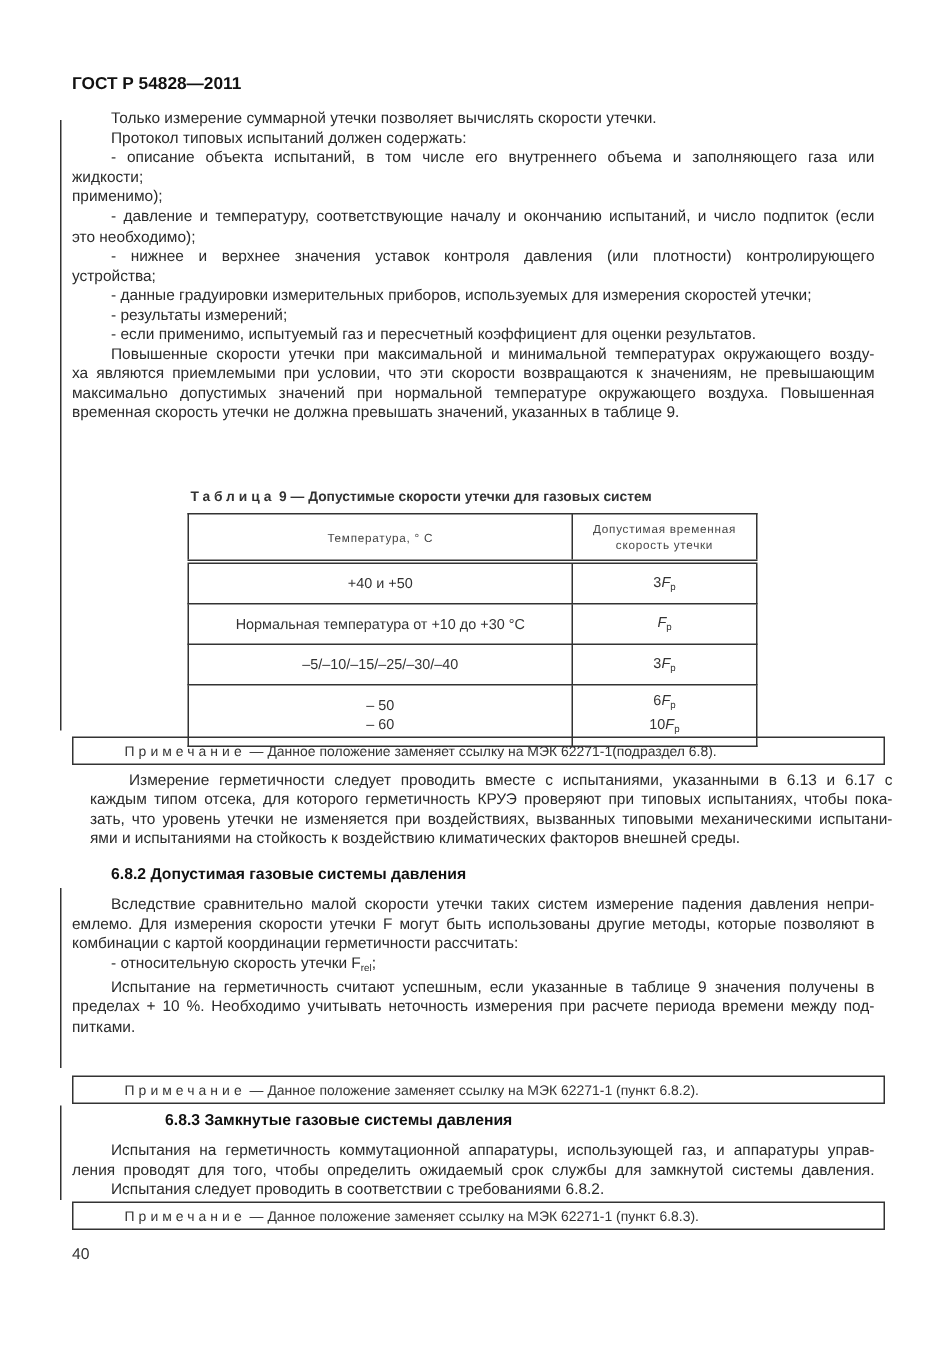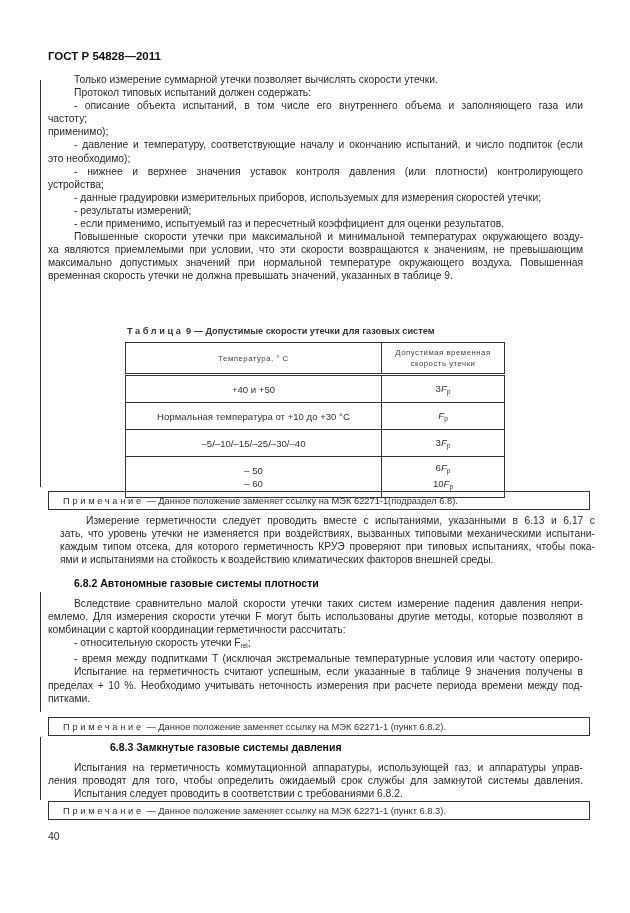--- a/index.html
+++ b/index.html
@@ -19,38 +19,38 @@
              font-size: 9.6px; color: #333; }
   table.t9 td { border: 1px solid #333; text-align: center; padding: 0; }
   table.t9 td.c1 { width: 255px; }
   table.t9 tr.head td { height: 30px; font-size: 7.8px; letter-spacing: 0.5px; line-height: 11px; color: #444; }
   table.t9 tr.head td { border-bottom: 3px double #333; }
   table.t9 tr.r td { height: 26px; }
   table.t9 tr.r2 td { height: 40px; line-height: 13px; }
   i.F { font-style: italic; }
   sub { font-size: 6.5px; vertical-align: -2px; }
   .note { position: absolute; left: 48px; width: 542px; height: 19px; border: 1px solid #333;
-          box-sizing: border-box; font-size: 9.3px; color: #333; padding-left: 14px; line-height: 18px; }
+          box-sizing: border-box; font-size: 9.3px; color: #333; padding-left: 34px; line-height: 18px; }
   .note .sp { letter-spacing: 2.7px; }
   .pg { position: absolute; left: 48px; top: 830px; font-size: 10.5px; color: #333; }
 </style>
 </head>
 <body>
 
 <div class="hdr">ГОСТ Р 54828—2011</div>
 
 <div class="bar" style="top:80px;height:407px;"></div>
 <div class="bar" style="top:592px;height:120px;"></div>
 <div class="bar" style="top:737px;height:63px;"></div>
 
 <div class="p" id="b1" style="top:73px;">
     <span class="ln last"><span class="ind"></span>Только измерение  суммарной утечки позволяет вычислять скорости утечки.</span>
     <span class="ln last"><span class="ind"></span>Протокол типовых испытаний должен содержать:</span>
     <span class="ln"><span class="ind"></span>- описание  объекта  испытаний, в том числе  его  внутреннего объема и заполняющего газа или</span>
-    <span class="ln last">частоту;</span>
+    <span class="ln last">жидкости;</span>
     <span class="ln last">применимо);</span>
     <span class="ln"><span class="ind"></span>- давление и температуру, соответствующие началу и окончанию испытаний, и число подпиток (если</span>
     <span class="ln last">это необходимо);</span>
     <span class="ln"><span class="ind"></span>- нижнее и верхнее  значения  уставок  контроля  давления  (или  плотности)  контролирующего</span>
     <span class="ln last">устройства;</span>
     <span class="ln last"><span class="ind"></span>- данные градуировки измерительных приборов, используемых для измерения скоростей утечки;</span>
     <span class="ln last"><span class="ind"></span>- результаты измерений;</span>
     <span class="ln last"><span class="ind"></span>- если применимо, испытуемый газ и пересчетный коэффициент для оценки результатов.</span>
     <span class="ln"><span class="ind"></span>Повышенные скорости утечки при максимальной и минимальной температурах окружающего возду-</span>
     <span class="ln">ха являются приемлемыми при условии, что эти скорости  возвращаются к значениям, не превышающим</span>
@@ -89,32 +89,31 @@
   </tr>
 </tbody>
   </table>
 
 <div class="note" style="top:491px;">
   <span class="sp">Примечание</span><span> — Данное положение заменяет ссылку на МЭК 62271-1(подраздел 6.8).</span>
 </div>
 
 <div class="p" id="b2" style="top:514px;margin-left:12px;">
     <span class="ln"><span class="ind"></span>Измерение герметичности следует проводить вместе с испытаниями, указанными в 6.13 и 6.17 с</span>
+    <span class="ln">каждым типом отсека, для которого герметичность КРУЭ проверяют при типовых испытаниях, чтобы пока-</span>
     <span class="ln">зать, что уровень утечки не изменяется при воздействиях, вызванных типовыми механическими испытани-</span>
-    <span class="ln">каждым типом отсека, для которого герметичность КРУЭ проверяют при типовых испытаниях, чтобы пока-</span>
     <span class="ln last">ями и испытаниями на стойкость к воздействию климатических факторов внешней среды.</span>
   </div>
 
-<div class="h3" style="top:577px;">6.8.2 Автономные газовые системы плотности</div>
+<div class="h3" style="top:577px;">6.8.2 Допустимая газовые системы давления</div>
 <div class="p" id="b3" style="top:597px;">
     <span class="ln"><span class="ind"></span>Вследствие сравнительно малой скорости утечки таких систем измерение падения давления непри-</span>
     <span class="ln">емлемо. Для измерения скорости утечки F могут быть использованы другие методы, которые позволяют в</span>
     <span class="ln last">комбинации с картой координации герметичности рассчитать:</span>
     <span class="ln last"><span class="ind"></span>- относительную скорость утечки F<sub>rel</sub>;</span>
-    <span class="ln"><span class="ind"></span>- время между подпитками T (исключая экстремальные температурные условия или частоту опериро-</span>
     <span class="ln"><span class="ind"></span>Испытание на герметичность считают успешным, если указанные в таблице 9 значения получены в</span>
     <span class="ln">пределах + 10 %. Необходимо учитывать неточность измерения при расчете периода времени между под-</span>
     <span class="ln last">питками.</span>
   </div>
 
 <div class="note" style="top:717px;">
   <span class="sp">Примечание</span><span> — Данное положение заменяет ссылку на МЭК 62271-1 (пункт 6.8.2).</span>
 </div>
 
 <div class="h3" style="top:741px;padding-left:36px;">6.8.3 Замкнутые газовые системы давления</div>

